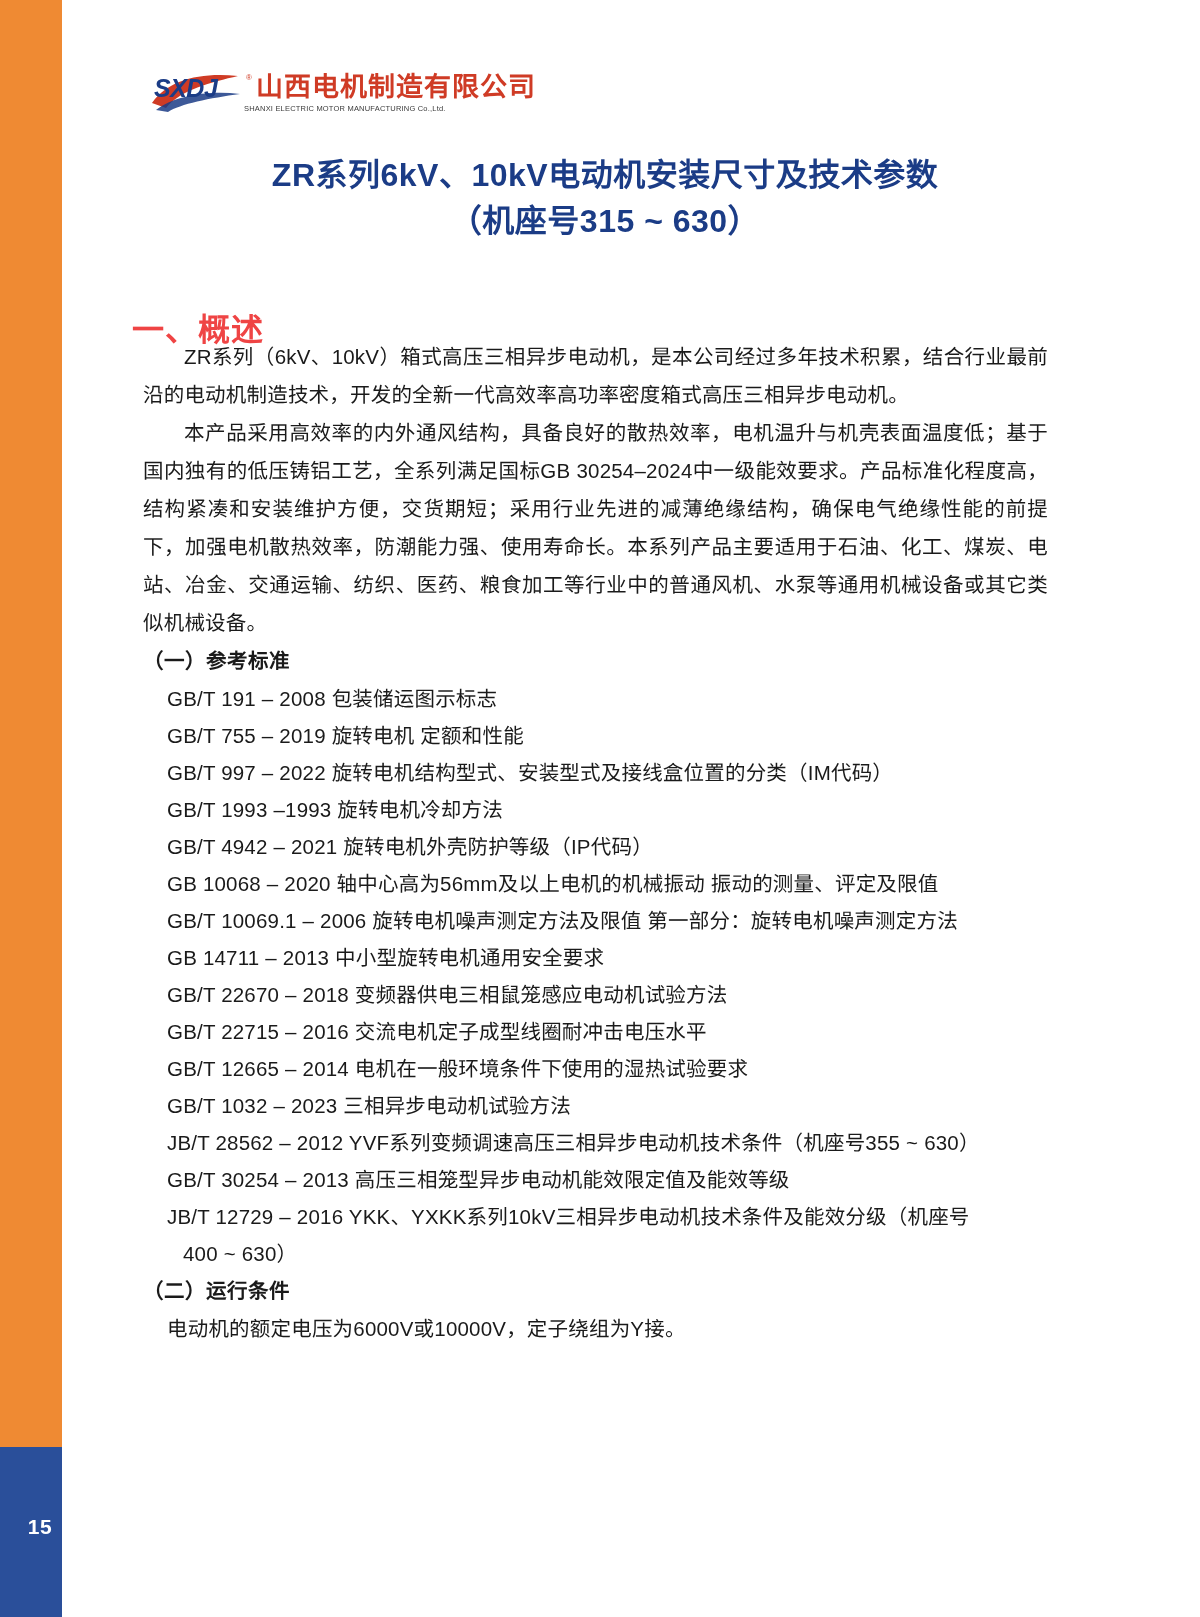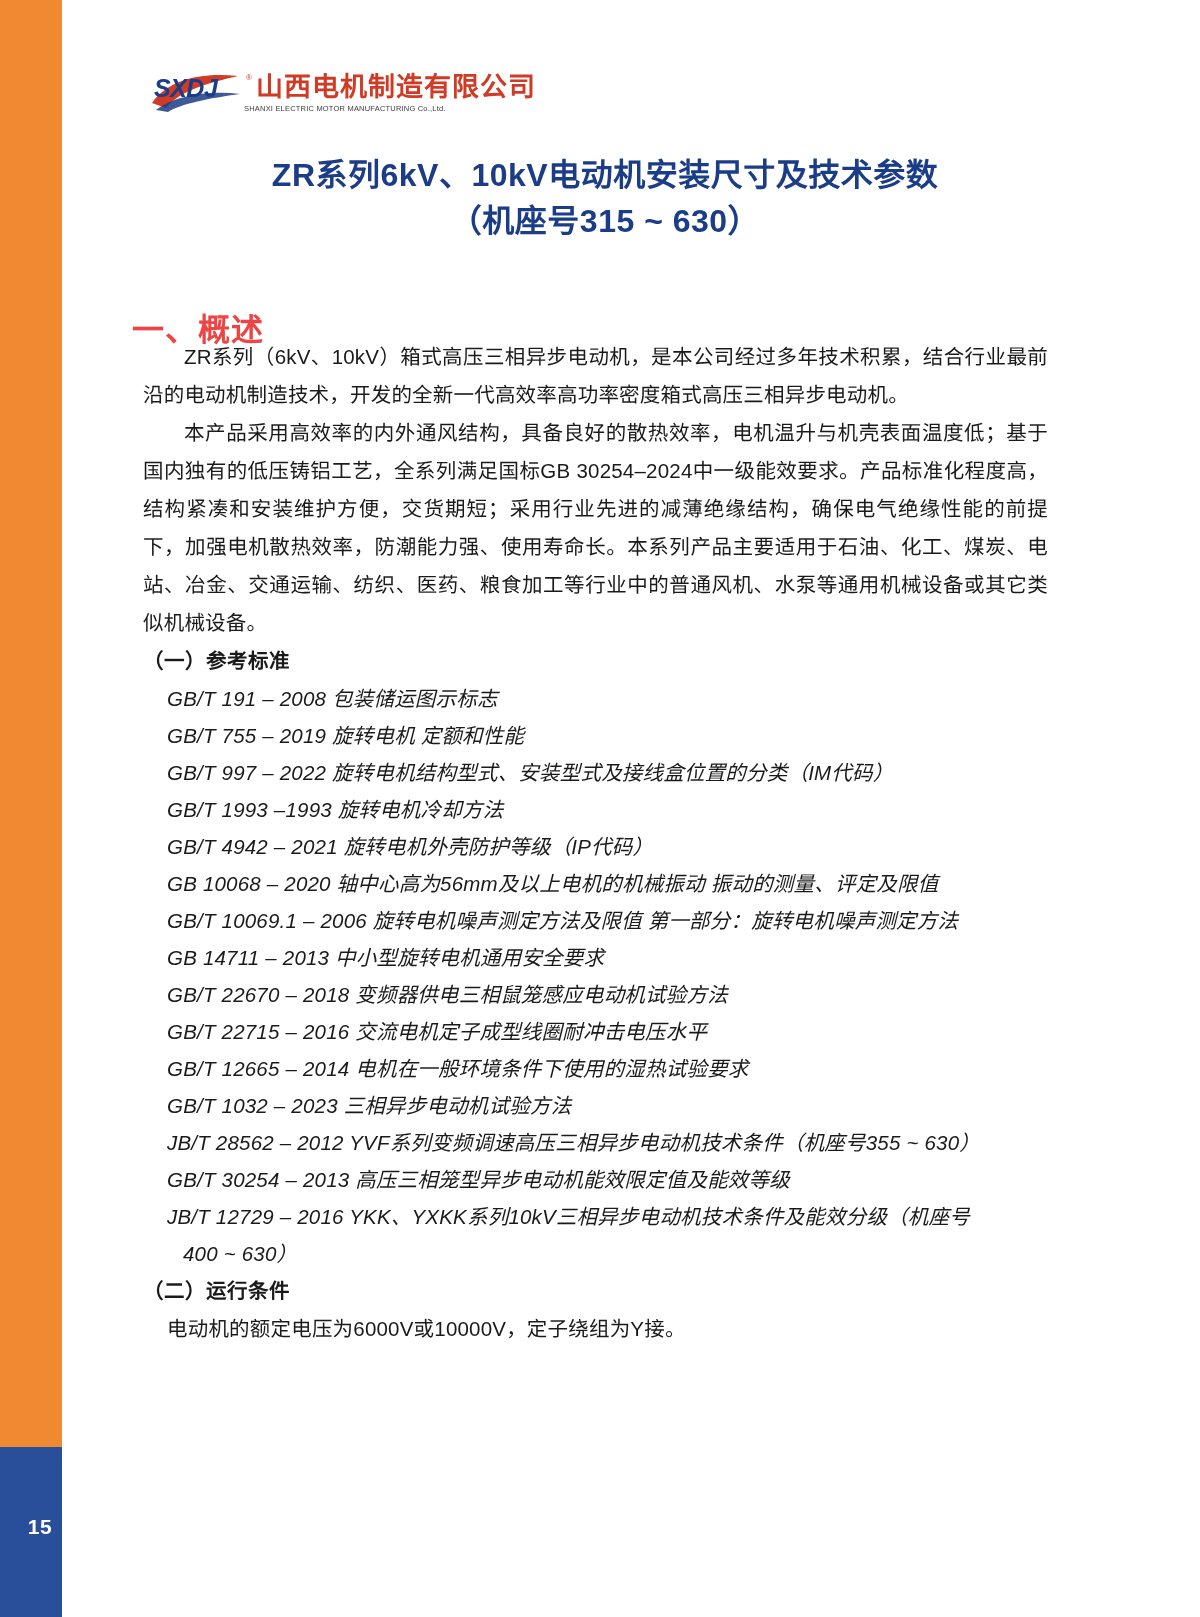--- a/index.html
+++ b/index.html
@@ -165,21 +165,20 @@
     letter-spacing: 0.2px;
   }
   .subheading {
     font-weight: bold;
     letter-spacing: 0.5px;
   }
   .std-list {
     list-style: none;
     margin: 0;
     padding: 0 0 0 24px;
-    font-style: italic;
   }
   .std-list li {
     line-height: 37px;
     letter-spacing: 0.2px;
   }
   .std-list li .cont {
     display: block;
     padding-left: 16px;
   }
   .cond-text {

